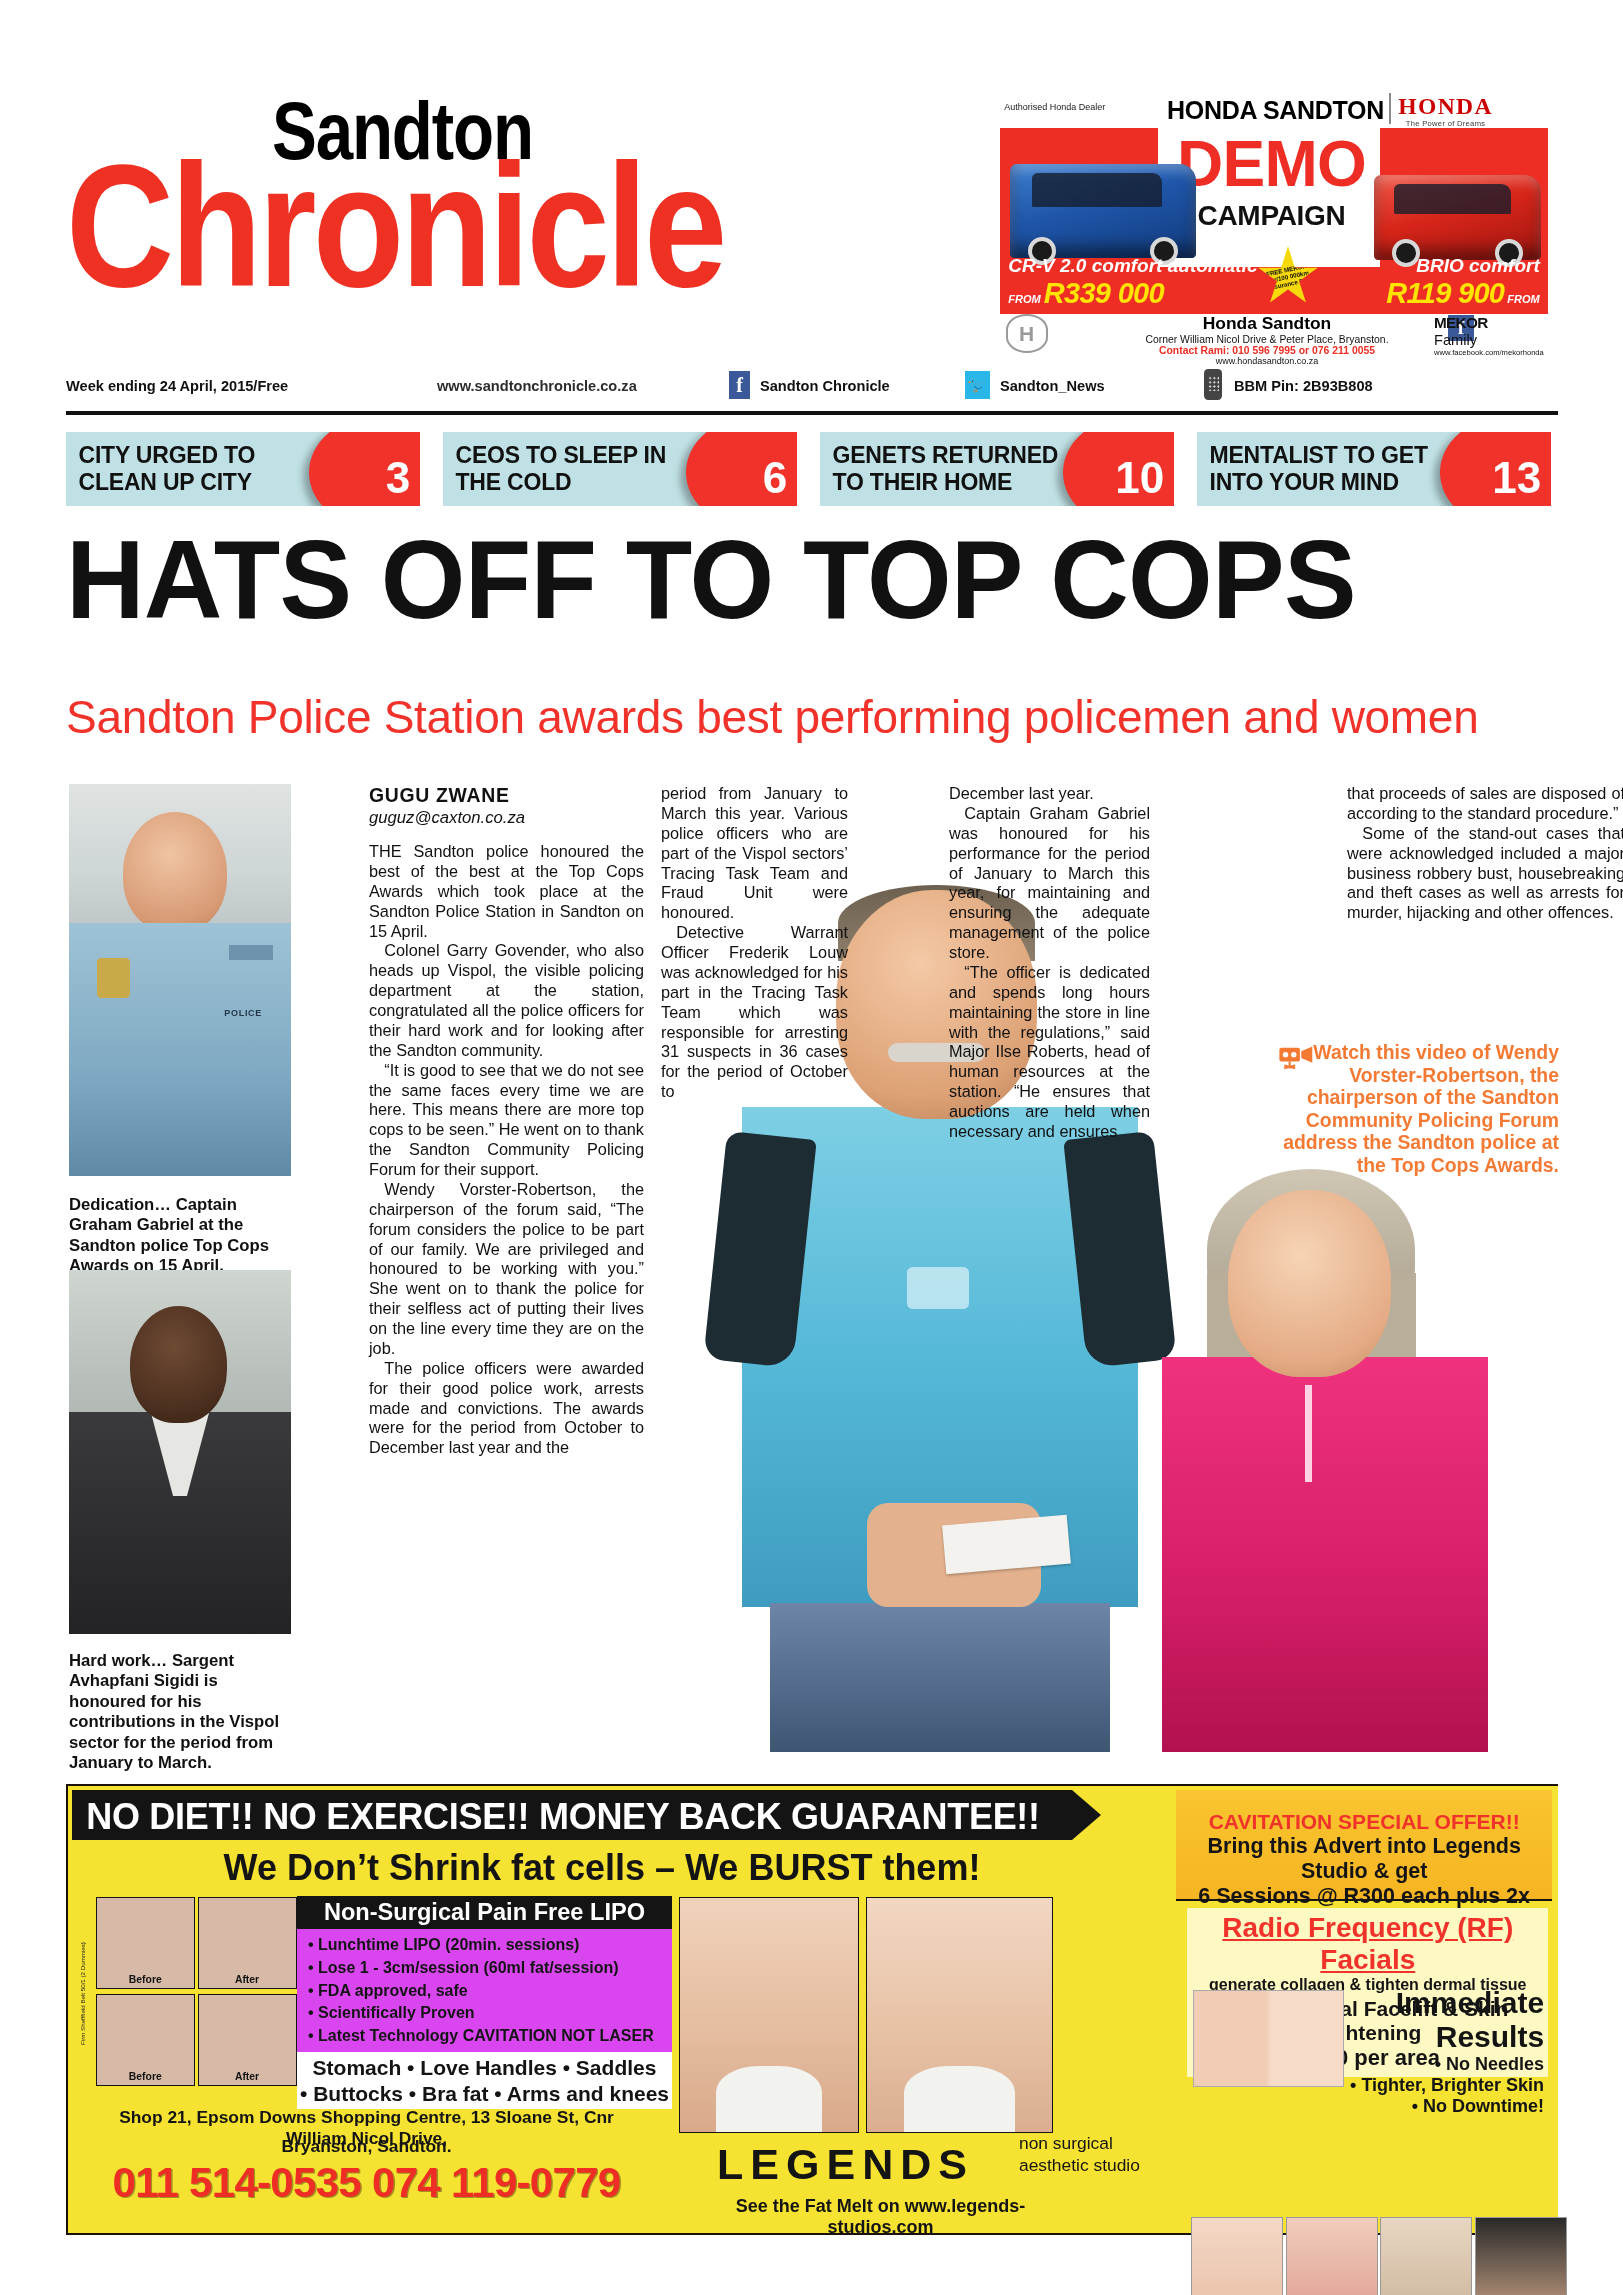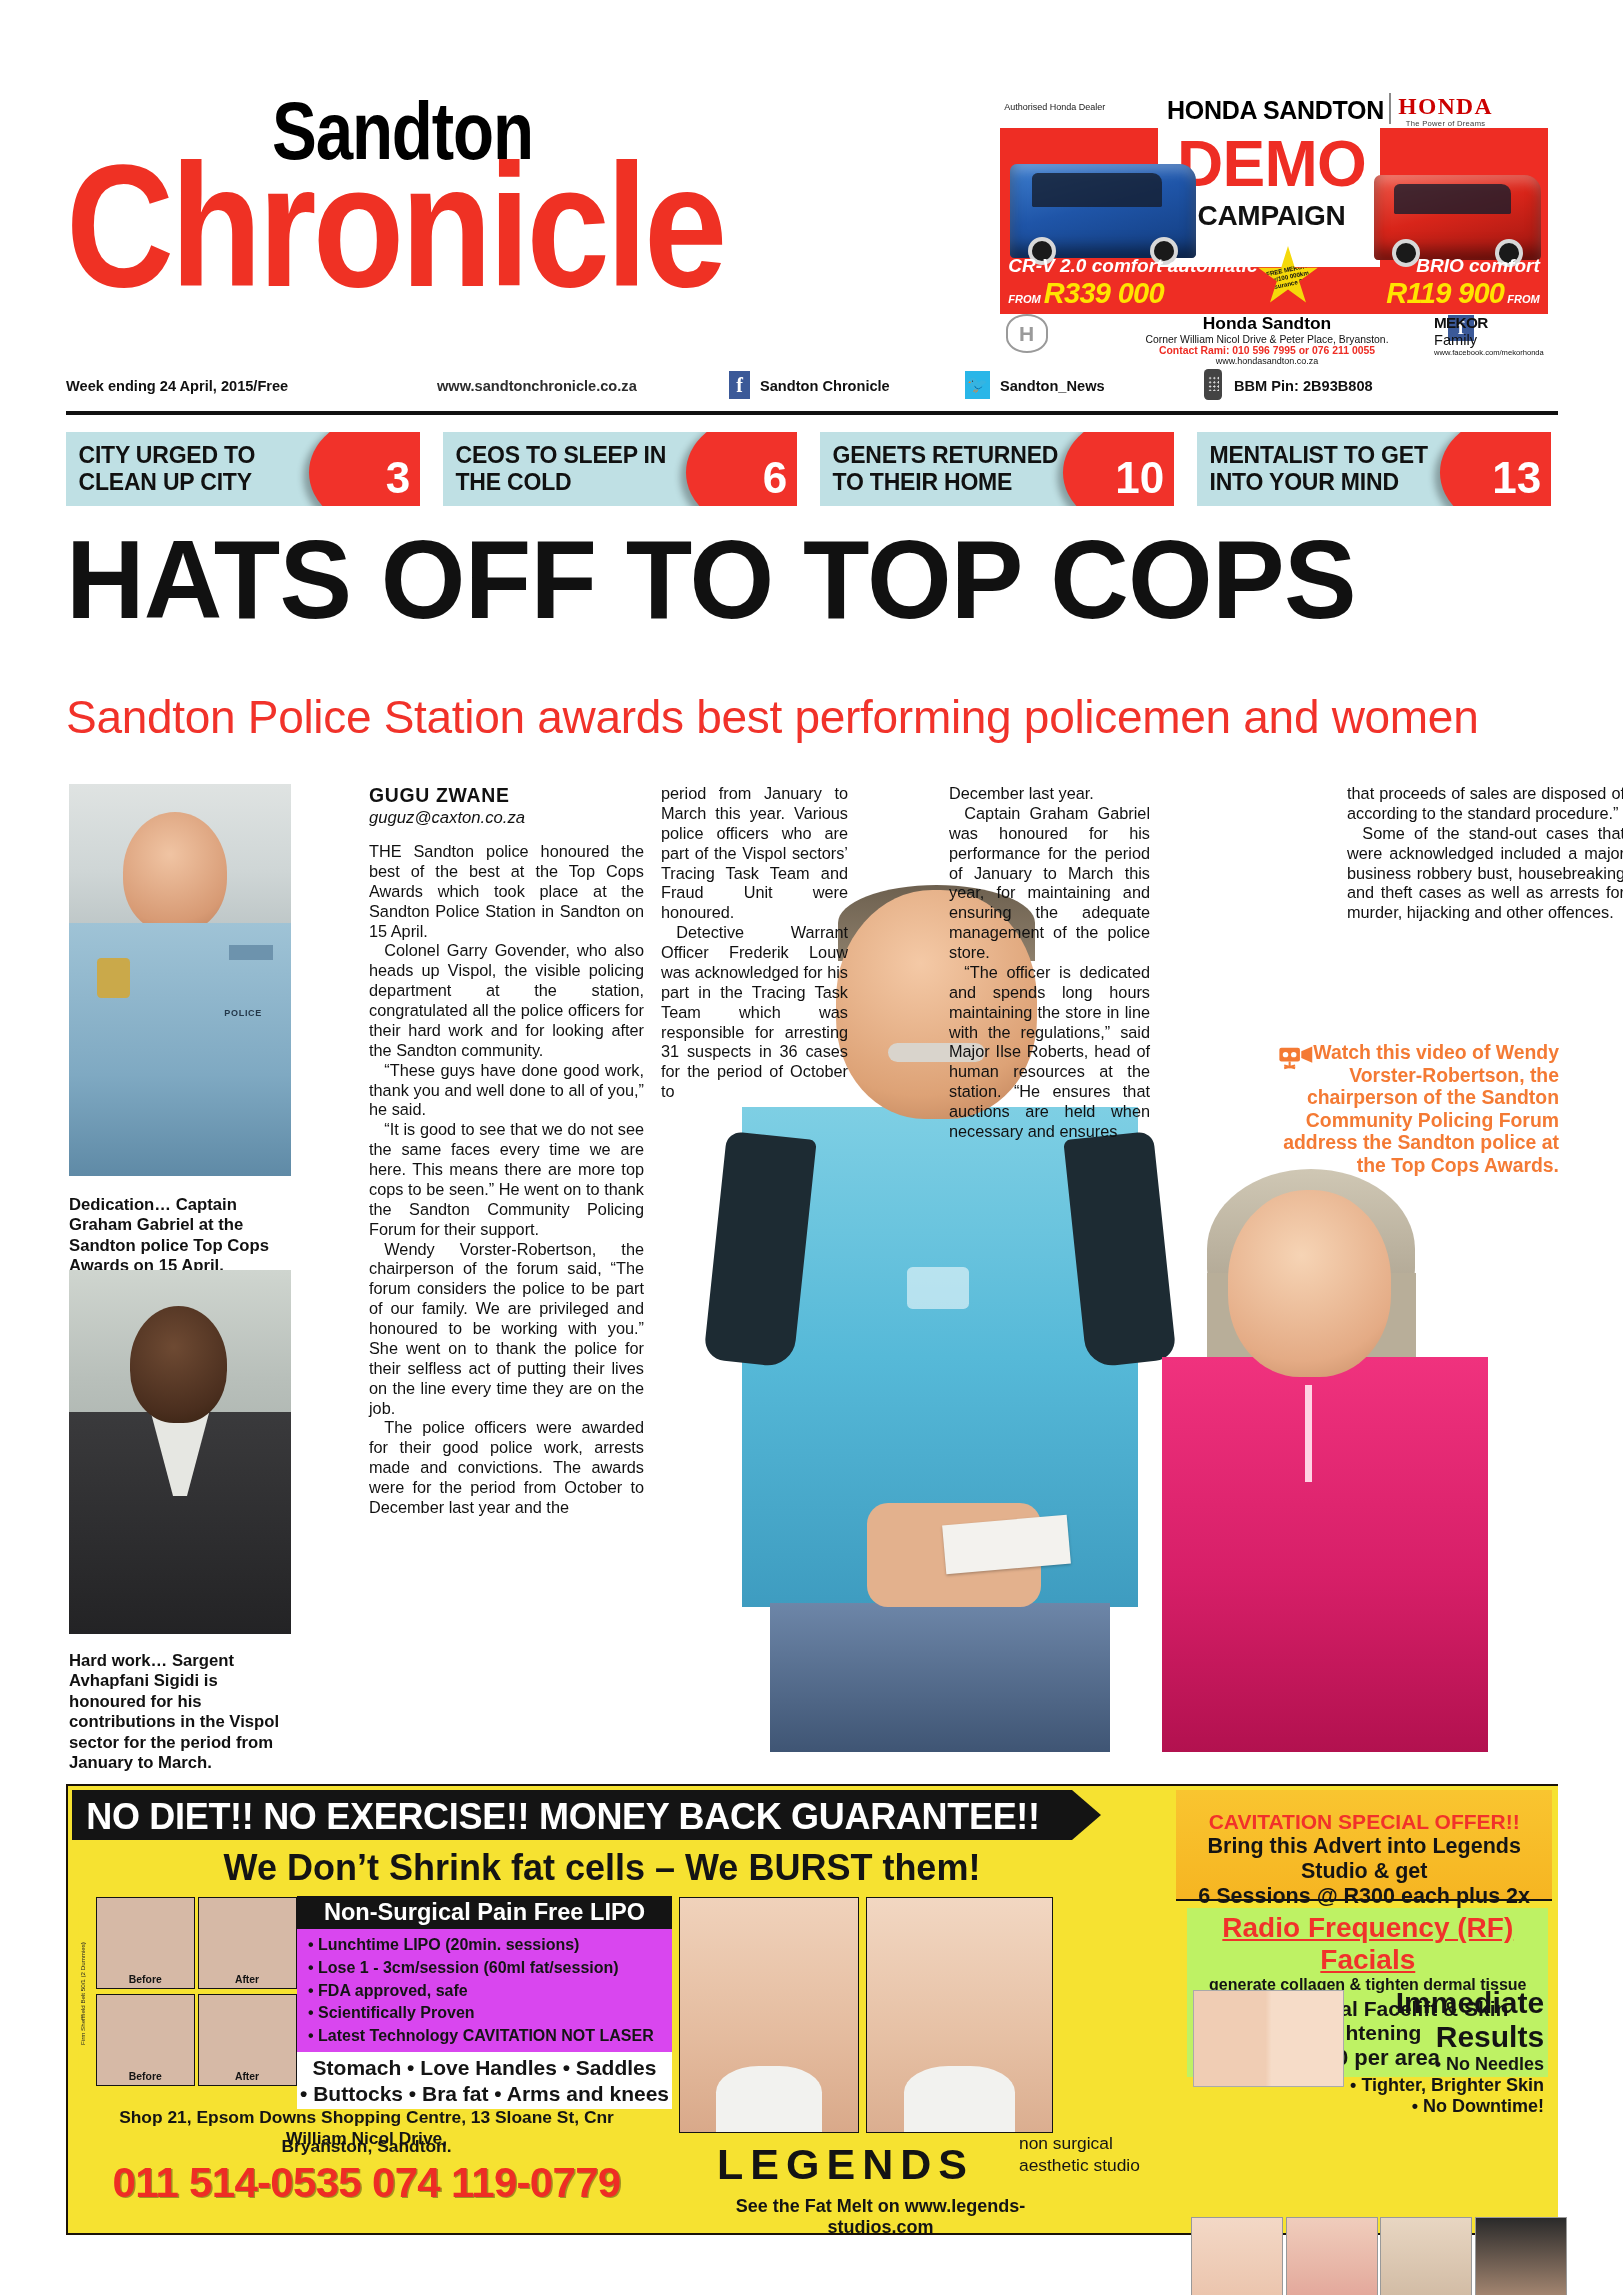--- a/index.html
+++ b/index.html
@@ -227,21 +227,21 @@
   .ba-legends-url { position:absolute; left:618px; top:410px; width:389px; text-align:center;
      font-family:"Liberation Sans Narrow","Liberation Sans",sans-serif; font-weight:bold; font-size:18px; color:#141414; }
 
   .ba-right { position:absolute; left:1104px; top:0px; width:386px; height:446px; background:#f6e231; }
   .ba-cav-box { position:absolute; left:4.2px; top:4.2px; width:376px; height:111px;
      background:linear-gradient(180deg,#f9c530 0%,#f6b522 100%); border-bottom:2.1px solid #141414; }
   .ba-cav-ttl { text-align:center; font-family:"Liberation Sans Narrow","Liberation Sans",sans-serif;
      font-weight:bold; font-size:21px; color:#f1322a; padding-top:20px; }
   .ba-cav-l1 { text-align:center; font-family:"Liberation Sans Narrow","Liberation Sans",sans-serif; font-weight:bold; font-size:21.5px; color:#141414; }
   .ba-cav-l2 { text-align:center; font-family:"Liberation Sans Narrow","Liberation Sans",sans-serif; font-weight:bold; font-size:21.5px; color:#141414; }
-  .ba-rf-box { position:absolute; left:15.3px; top:122px; width:361px; background:#bef264; padding:4.2px 2.8px 5.6px; }
+  .ba-rf-box { position:absolute; left:15.3px; top:122px; width:361px; background:#fef9c3; padding:4.2px 2.8px 5.6px; }
   .ba-rf-ttl { text-align:center; font-family:"Liberation Sans Narrow","Liberation Sans",sans-serif; font-weight:bold;
      font-size:28px; color:#f1322a; text-decoration:underline; }
   .ba-rf-sub { text-align:center; font-weight:bold; font-size:16px; color:#141414; }
   .ba-rf-nsf { text-align:center; font-family:"Liberation Sans Narrow","Liberation Sans",sans-serif; font-weight:bold; font-size:21px; color:#141414; margin-top:2.8px;}
   .ba-rf-price { text-align:center; font-family:"Liberation Sans Narrow","Liberation Sans",sans-serif; font-weight:bold; font-size:22px; color:#141414; }
   .ba-rf-eyes { position:absolute; left:5.6px; top:82px; width:151px; height:97px; border:0.7px solid #aaa;
      background:linear-gradient(90deg,#f0cdb4 0%,#f0cdb4 48%,#f6dcc8 52%,#f6dcc8 100%); }
   .ba-rf-results { position:absolute; right:4.2px; top:78px; width:194px; text-align:right; }
   .ba-rf-ir { font-family:"Liberation Sans Narrow","Liberation Sans",sans-serif; font-weight:bold; font-size:30px; color:#141414; }
   .ba-rf-li { font-family:"Liberation Sans Narrow","Liberation Sans",sans-serif; font-weight:bold; font-size:18px; color:#141414; }
@@ -408,21 +408,20 @@
     <div class="bp-zip"></div>
     <div class="bp-woman-head"></div>
   </div>
 
   <div class="article">
     <div class="col c1">
       <div class="byline-name">GUGU ZWANE</div>
       <div class="byline-mail">guguz@caxton.co.za</div>
       <p class="noind">THE Sandton police honoured the best of the best at the Top Cops Awards which took place at the Sandton Police Station in Sandton on 15 April.</p>
       <p>Colonel Garry Govender, who also heads up Vispol, the visible policing department at the station, congratulated all the police officers for their hard work and for looking after the Sandton community.</p>
-      <p>“These guys have done good work, thank you and well done to all of you,” he said.</p>
       <p>“It is good to see that we do not see the same faces every time we are here. This means there are more top cops to be seen.” He went on to thank the Sandton Community Policing Forum for their support.</p>
       <p>Wendy Vorster-Robertson, the chairperson of the forum said, “The forum considers the police to be part of our family. We are privileged and honoured to be working with you.” She went on to thank the police for their selfless act of putting their lives on the line every time they are on the job.</p>
       <p>The police officers were awarded for their good police work, arrests made and convictions. The awards were for the period from October to December last year and the</p>
     </div>
     <div class="col c2">
       <p class="noind">period from January to March this year. Various police officers who are part of the Vispol sectors’ Tracing Task Team and Fraud Unit were honoured.</p>
       <p>Detective Warrant Officer Frederik Louw was acknowledged for his part in the Tracing Task Team which was responsible for arresting 31 suspects in 36 cases for the period of October to</p>
     </div>
     <div class="col c3">
       <p class="noind">December last year.</p>

